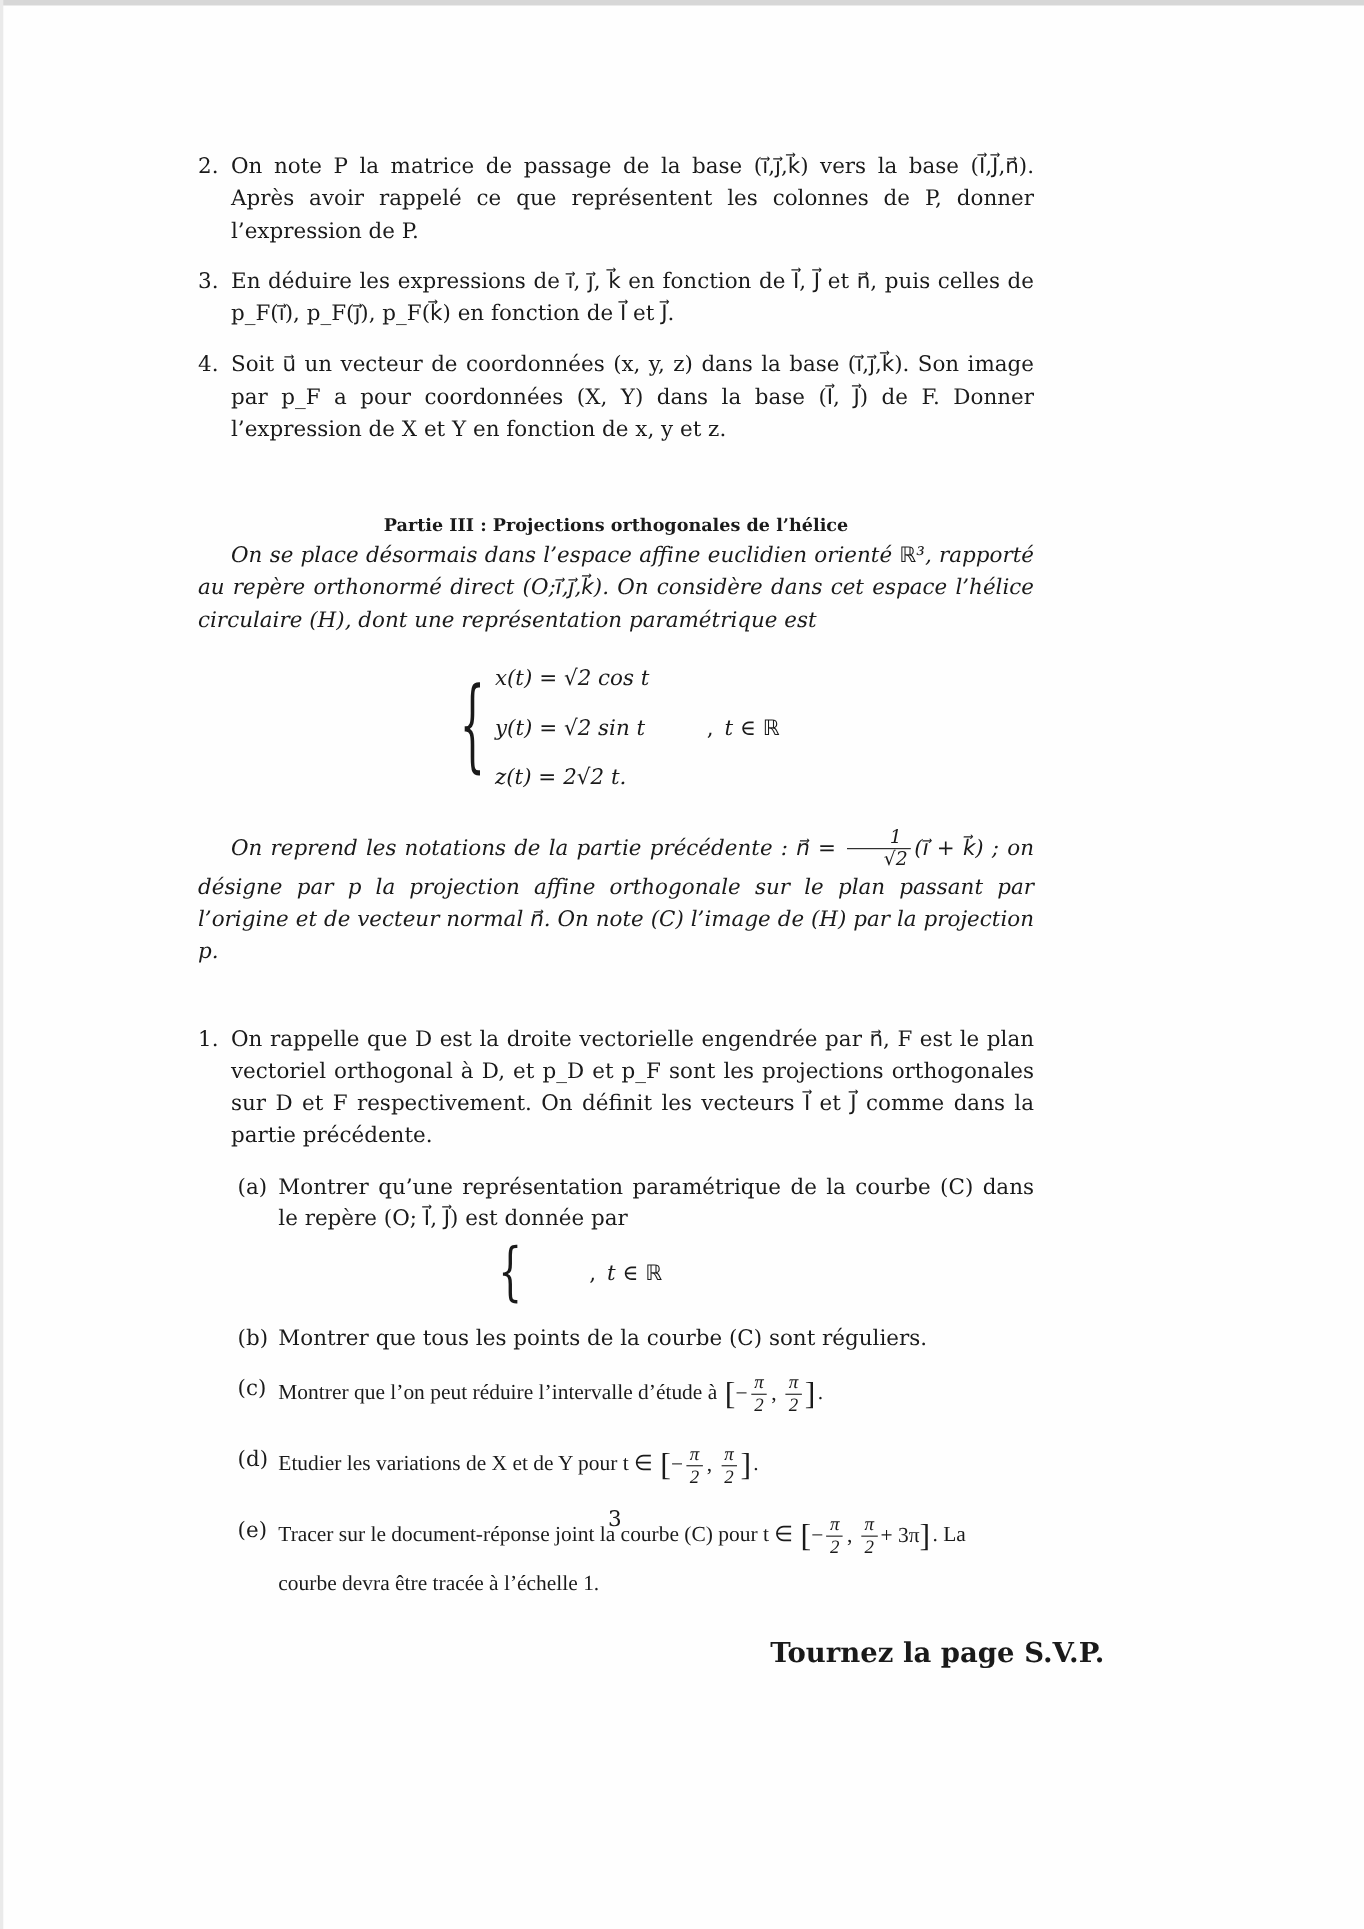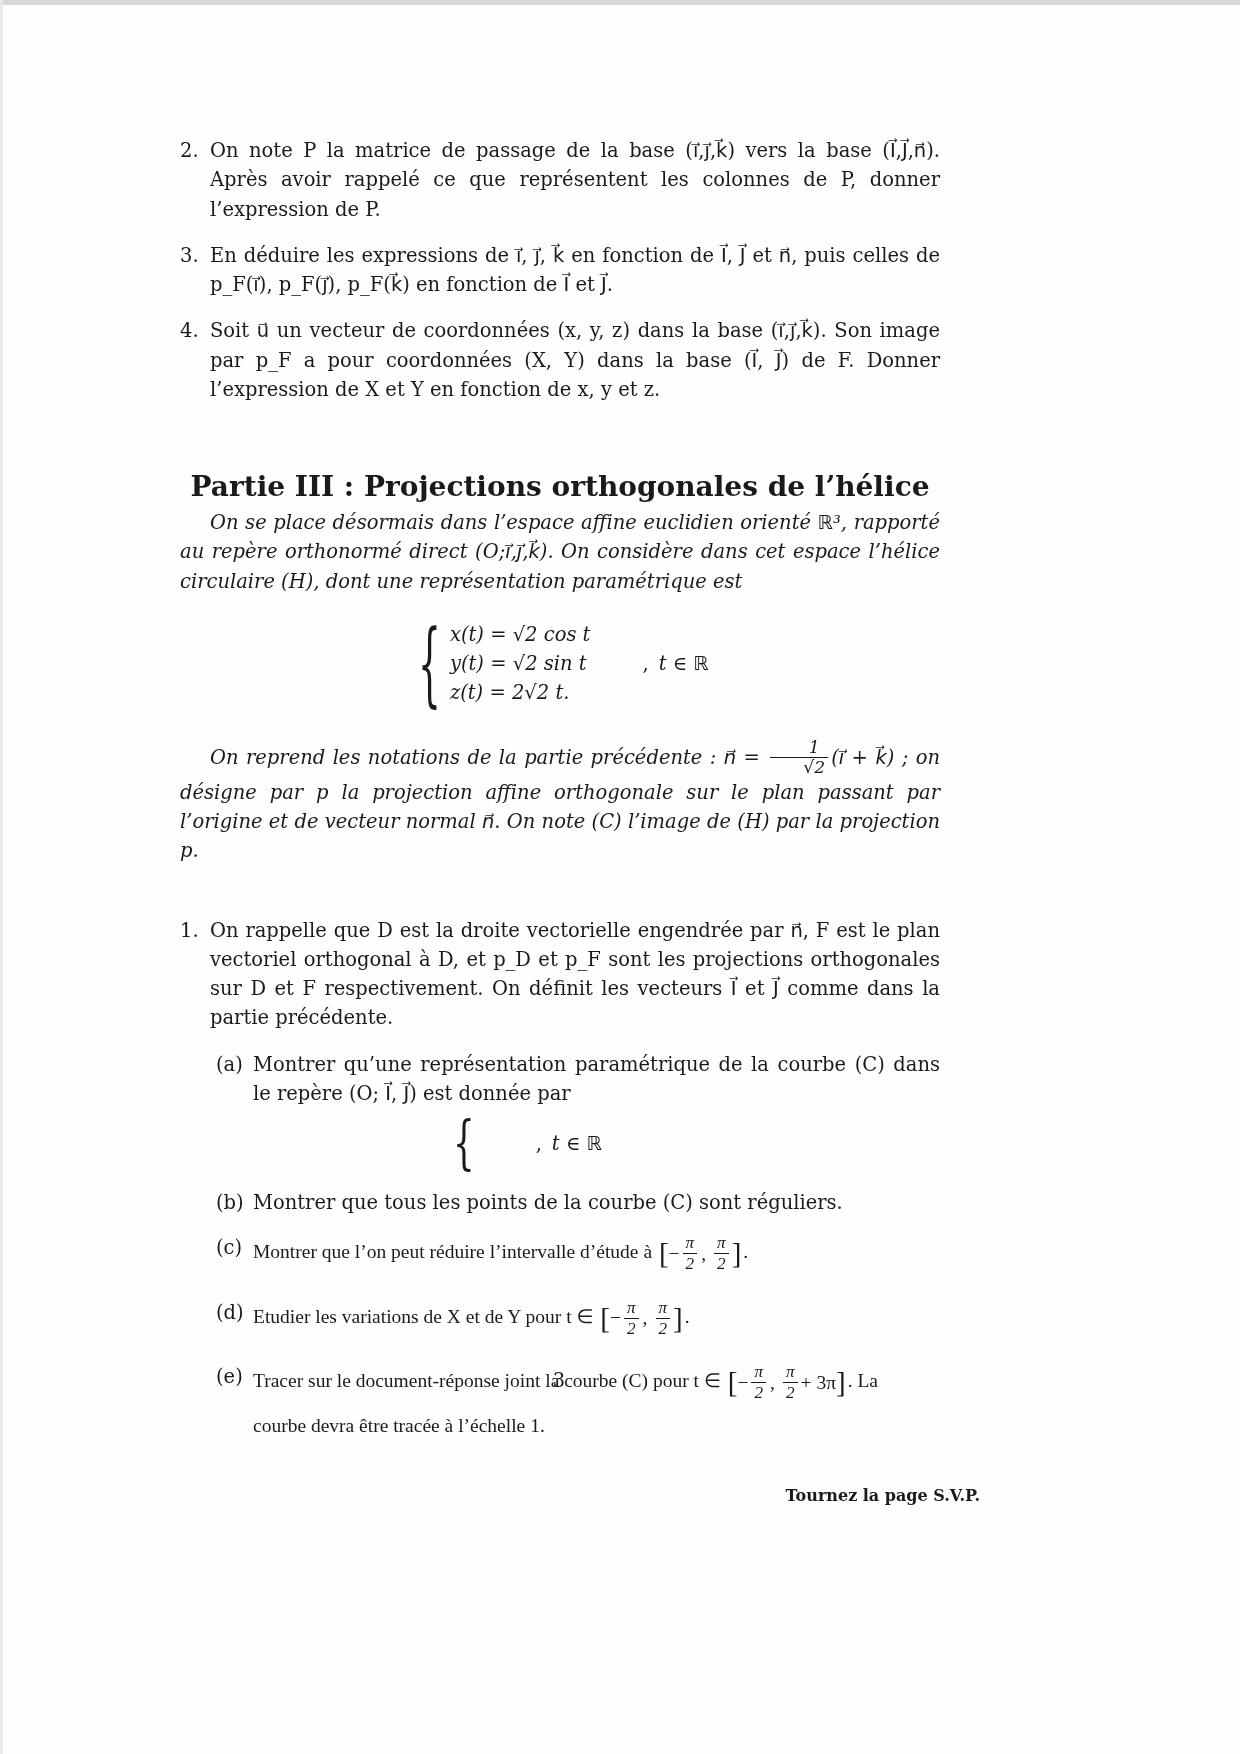--- a/index.html
+++ b/index.html
@@ -22,35 +22,35 @@
 
   p { margin: 0; text-align: justify; }
   .italic { font-style: italic; }
   .indent { text-indent: 30px; }
 
   .list-item { display: flex; margin-bottom: 17px; text-align: justify; }
   .list-item .num { flex: 0 0 30px; }
   .list-item .itext { flex: 1; }
 
   .section-title {
-    font-size: 28px;
+    font-size: 16px;
     font-weight: bold;
     text-align: center;
     margin: 62px 0 0 0;
   }
   .p1 { }
   .p2 { margin-top: 24px; }
 
   .eq-system { display: flex; align-items: center; }
   .sys1 { margin: 24px 0 30px 238px; }
   .sys2 { margin: 18px 0 12px 200px; }
   .brace { display: inline-block; line-height: 1; margin-right: 9px; }
   .b3 { font-size: 36px; transform: scaleY(2.55); }
   .b2 { font-size: 34px; transform: scaleY(1.7); }
-  .eq-lines { display: flex; flex-direction: column; gap: 0; font-style: italic; }
+  .eq-lines { display: flex; flex-direction: column; gap: 16px; font-style: italic; }
   .eq-line { white-space: nowrap; }
   .eq-comma { margin-left: 52px; }
   .eq-domain { margin-left: 10px; font-style: italic; }
 
   .frac {
     display: inline-flex; flex-direction: column; align-items: center;
     vertical-align: middle; line-height: 1.15; font-size: 0.88em;
     font-style: italic; margin: 0 3px;
   }
   .fnum { padding: 0 3px; }
@@ -60,21 +60,21 @@
   .sub-item { display: flex; margin: 16px 0 16px 36px; }
   .sub-item .slabel { flex: 0 0 37px; }
   .sub-item .stext { flex: 1; text-align: justify; }
   .sline { margin-bottom: 8px; font-family: Liberation Serif, serif; }
 
   .interval { display: inline-flex; align-items: center; vertical-align: middle; margin: 0 2px; }
   .bracket { font-size: 29px; line-height: 1; }
   .icomma { margin: 0 5px 0 1px; }
 
   .page-num { position: absolute; top: 1366px; left: 180px; width: 758px; text-align: center; }
-  .footer { position: absolute; top: 1484px; right: 260px; font-weight: bold; font-size: 16px; }
+  .footer { position: absolute; top: 1484px; right: 236px; font-weight: bold; font-size: 25px; }
 </style>
 </head>
 <body>
 
 <div class="page">
   <div class="scan-top"></div>
   <div class="scan-left"></div>
 
   <div class="content">
 

